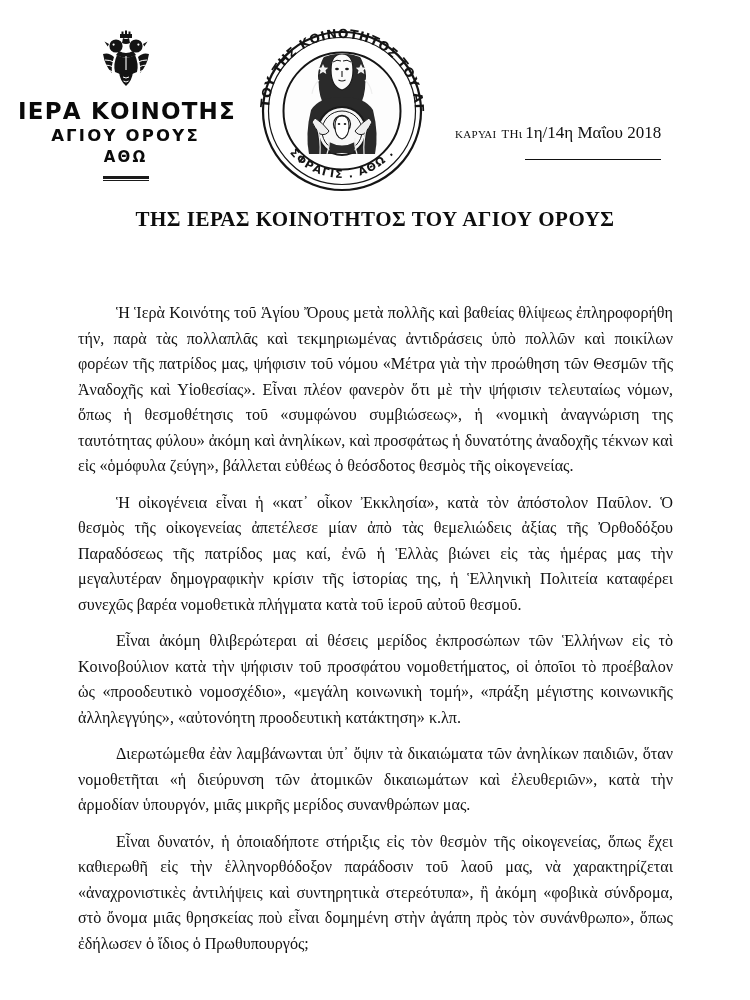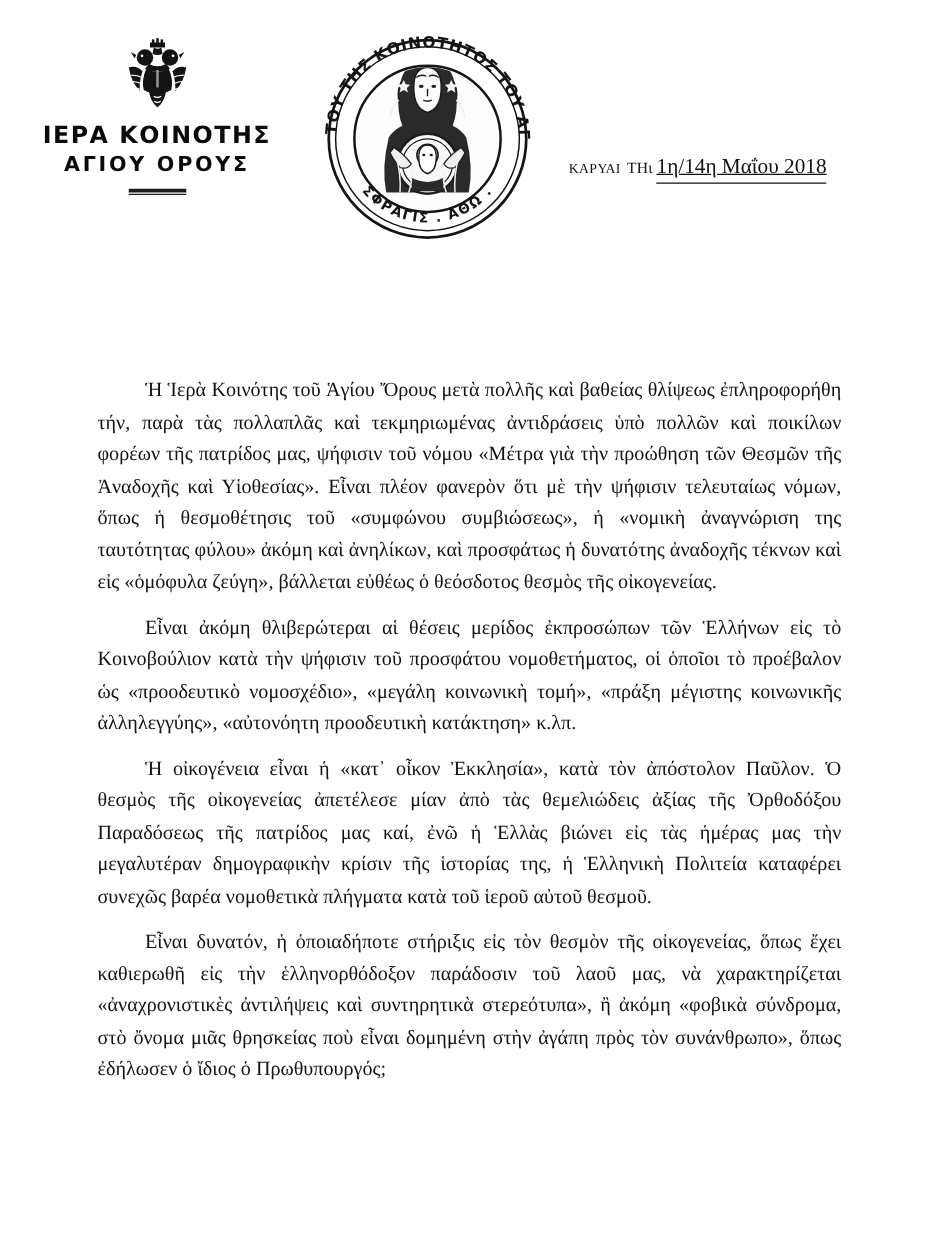--- a/index.html
+++ b/index.html
@@ -34,21 +34,21 @@
     display: block;
   }
   .lh-line1, .lh-line2, .lh-line3 {
     font-family: "DejaVu Sans", sans-serif;
     font-weight: 700;
     color: #0a0a0a;
     line-height: 1.15;
     white-space: nowrap;
   }
   .lh-line1 {
-    font-size: 19px;
+    font-size: 23px;
     letter-spacing: 1.2px;
   }
   .lh-line2 {
     font-size: 16.5px;
     letter-spacing: 2.2px;
     margin-top: 3px;
   }
   .lh-line3 {
     font-size: 15px;
     letter-spacing: 2.2px;
@@ -89,22 +89,21 @@
   }
   .dateline .tau {
     font-size: 12.5px;
     letter-spacing: 0.2px;
     margin-left: 5px;
   }
   .dateline .date-value {
     font-size: 17px;
     margin-left: 3px;
     border-bottom: 1.3px solid #111111;
-    padding-bottom: 4px;
-    text-decoration: underline;
+    padding-bottom: 17px;
   }
 
   
   .title-block {
     position: absolute;
     left: 0;
     top: 196px;
     width: 750px;
     text-align: center;
   }
@@ -169,20 +168,21 @@
         <path d="M54 24 q-6 -2 -11 3 q3 9 2 16 q7 -7 9 -19 z"></path>
         <path d="M10 30 q5 0 9 2 M9.5 35 q5 0 9 2 M10 40 q5 0 8 2" stroke="#fff" stroke-width="1" fill="none"></path>
         <path d="M52 30 q-5 0 -9 2 M52.5 35 q-5 0 -9 2 M52 40 q-5 0 -8 2" stroke="#fff" stroke-width="1" fill="none"></path>
         <path d="M24 42 q7 4 14 0 q-1 9 -7 14 q-6 -5 -7 -14 z"></path>
         <path d="M28 47 q3 2 6 0 M28.5 51 q2.5 2 5 0" stroke="#fff" stroke-width="1" fill="none"></path>
         <rect x="30" y="26" width="2" height="14" fill="#fff" opacity="0.55"></rect>
       </g>
     </svg>
     <div class="lh-line1">ΙΕΡΑ ΚΟΙΝΟΤΗΣ</div>
     <div class="lh-line2">ΑΓΙΟΥ ΟΡΟΥΣ</div>
+    <div class="lh-line3">ΑΘΩ</div>
     <div class="lh-rule"></div>
   </div>
 
   <div class="seal">
     <svg viewBox="0 0 186 186" aria-hidden="true">
       <defs>
         <path id="sealArcTop" d="M 20 97 A 73 73 0 0 1 166 97"></path>
         <path id="sealArcBot" d="M 26 97 A 67 67 0 0 0 160 97"></path>
         <clipPath id="innerClip">
             <circle cx="93" cy="97" r="57"></circle>
@@ -234,22 +234,24 @@
         <path d="M70 66 q-6 6 -7 14 M116 66 q6 6 7 14" stroke="#efefef" stroke-width="1.2" fill="none"></path>
       </g>
     </svg>
   </div>
 
   <div class="dateline">
     <span class="place">ΚΑΡΥΑΙ</span><span class="tau">ΤΗι</span><span class="date-value">1η/14η Μαΐου 2018</span>
   </div>
 
   <div class="title-block">
+    <div class="title-sub">ΤΗΣ ΙΕΡΑΣ ΚΟΙΝΟΤΗΤΟΣ ΤΟΥ ΑΓΙΟΥ ΟΡΟΥΣ</div>
   </div>
 
   <div class="body-text">
     <p class="para">Ἡ Ἱερὰ Κοινότης τοῦ Ἁγίου Ὄρους μετὰ πολλῆς καὶ βαθείας θλίψεως ἐπληροφορήθη τήν, παρὰ τὰς πολλαπλᾶς καὶ τεκμηριωμένας ἀντιδράσεις ὑπὸ πολλῶν καὶ ποικίλων φορέων τῆς πατρίδος μας, ψήφισιν τοῦ νόμου «Μέτρα γιὰ τὴν προώθηση τῶν Θεσμῶν τῆς Ἀναδοχῆς καὶ Υἱοθεσίας». Εἶναι πλέον φανερὸν ὅτι μὲ τὴν ψήφισιν τελευταίως νόμων, ὅπως ἡ θεσμοθέτησις τοῦ «συμφώνου συμβιώσεως», ἡ «νομικὴ ἀναγνώριση της ταυτότητας φύλου» ἀκόμη καὶ ἀνηλίκων, καὶ προσφάτως ἡ δυνατότης ἀναδοχῆς τέκνων καὶ εἰς «ὁμόφυλα ζεύγη», βάλλεται εὐθέως ὁ θεόσδοτος θεσμὸς τῆς οἰκογενείας.</p>
+    <p class="para">Ἡ οἰκογένεια εἶναι ἡ «κατ᾽ οἶκον Ἐκκλησία», κατὰ τὸν ἀπόστολον Παῦλον. Ὁ θεσμὸς τῆς οἰκογενείας ἀπετέλεσε μίαν ἀπὸ τὰς θεμελιώδεις ἀξίας τῆς Ὀρθοδόξου Παραδόσεως τῆς πατρίδος μας καί, ἐνῶ ἡ Ἑλλὰς βιώνει εἰς τὰς ἡμέρας μας τὴν μεγαλυτέραν δημογραφικὴν κρίσιν τῆς ἱστορίας της, ἡ Ἑλληνικὴ Πολιτεία καταφέρει συνεχῶς βαρέα νομοθετικὰ πλήγματα κατὰ τοῦ ἱεροῦ αὐτοῦ θεσμοῦ.</p>
     <p class="para">Εἶναι ἀκόμη θλιβερώτεραι αἱ θέσεις μερίδος ἐκπροσώπων τῶν Ἑλλήνων εἰς τὸ Κοινοβούλιον κατὰ τὴν ψήφισιν τοῦ προσφάτου νομοθετήματος, οἱ ὁποῖοι τὸ προέβαλον ὡς «προοδευτικὸ νομοσχέδιο», «μεγάλη κοινωνικὴ τομή», «πράξη μέγιστης κοινωνικῆς ἀλληλεγγύης», «αὐτονόητη προοδευτικὴ κατάκτηση» κ.λπ.</p>
-    <p class="para">Ἡ οἰκογένεια εἶναι ἡ «κατ᾽ οἶκον Ἐκκλησία», κατὰ τὸν ἀπόστολον Παῦλον. Ὁ θεσμὸς τῆς οἰκογενείας ἀπετέλεσε μίαν ἀπὸ τὰς θεμελιώδεις ἀξίας τῆς Ὀρθοδόξου Παραδόσεως τῆς πατρίδος μας καί, ἐνῶ ἡ Ἑλλὰς βιώνει εἰς τὰς ἡμέρας μας τὴν μεγαλυτέραν δημογραφικὴν κρίσιν τῆς ἱστορίας της, ἡ Ἑλληνικὴ Πολιτεία καταφέρει συνεχῶς βαρέα νομοθετικὰ πλήγματα κατὰ τοῦ ἱεροῦ αὐτοῦ θεσμοῦ.</p>
+    <p class="para">Διερωτώμεθα ἐὰν λαμβάνωνται ὑπ᾽ ὄψιν τὰ δικαιώματα τῶν ἀνηλίκων παιδιῶν, ὅταν νομοθετῆται «ἡ διεύρυνση τῶν ἀτομικῶν δικαιωμάτων καὶ ἐλευθεριῶν», κατὰ τὴν ἁρμοδίαν ὑπουργόν, μιᾶς μικρῆς μερίδος συνανθρώπων μας.</p>
     <p class="para">Εἶναι δυνατόν, ἡ ὁποιαδήποτε στήριξις εἰς τὸν θεσμὸν τῆς οἰκογενείας, ὅπως ἔχει καθιερωθῆ εἰς τὴν ἑλληνορθόδοξον παράδοσιν τοῦ λαοῦ μας, νὰ χαρακτηρίζεται «ἀναχρονιστικὲς ἀντιλήψεις καὶ συντηρητικὰ στερεότυπα», ἢ ἀκόμη «φοβικὰ σύνδρομα, στὸ ὄνομα μιᾶς θρησκείας ποὺ εἶναι δομημένη στὴν ἀγάπη πρὸς τὸν συνάνθρωπο», ὅπως ἐδήλωσεν ὁ ἴδιος ὁ Πρωθυπουργός;</p>
   </div>
 
 </div>
 
 </body></html>

